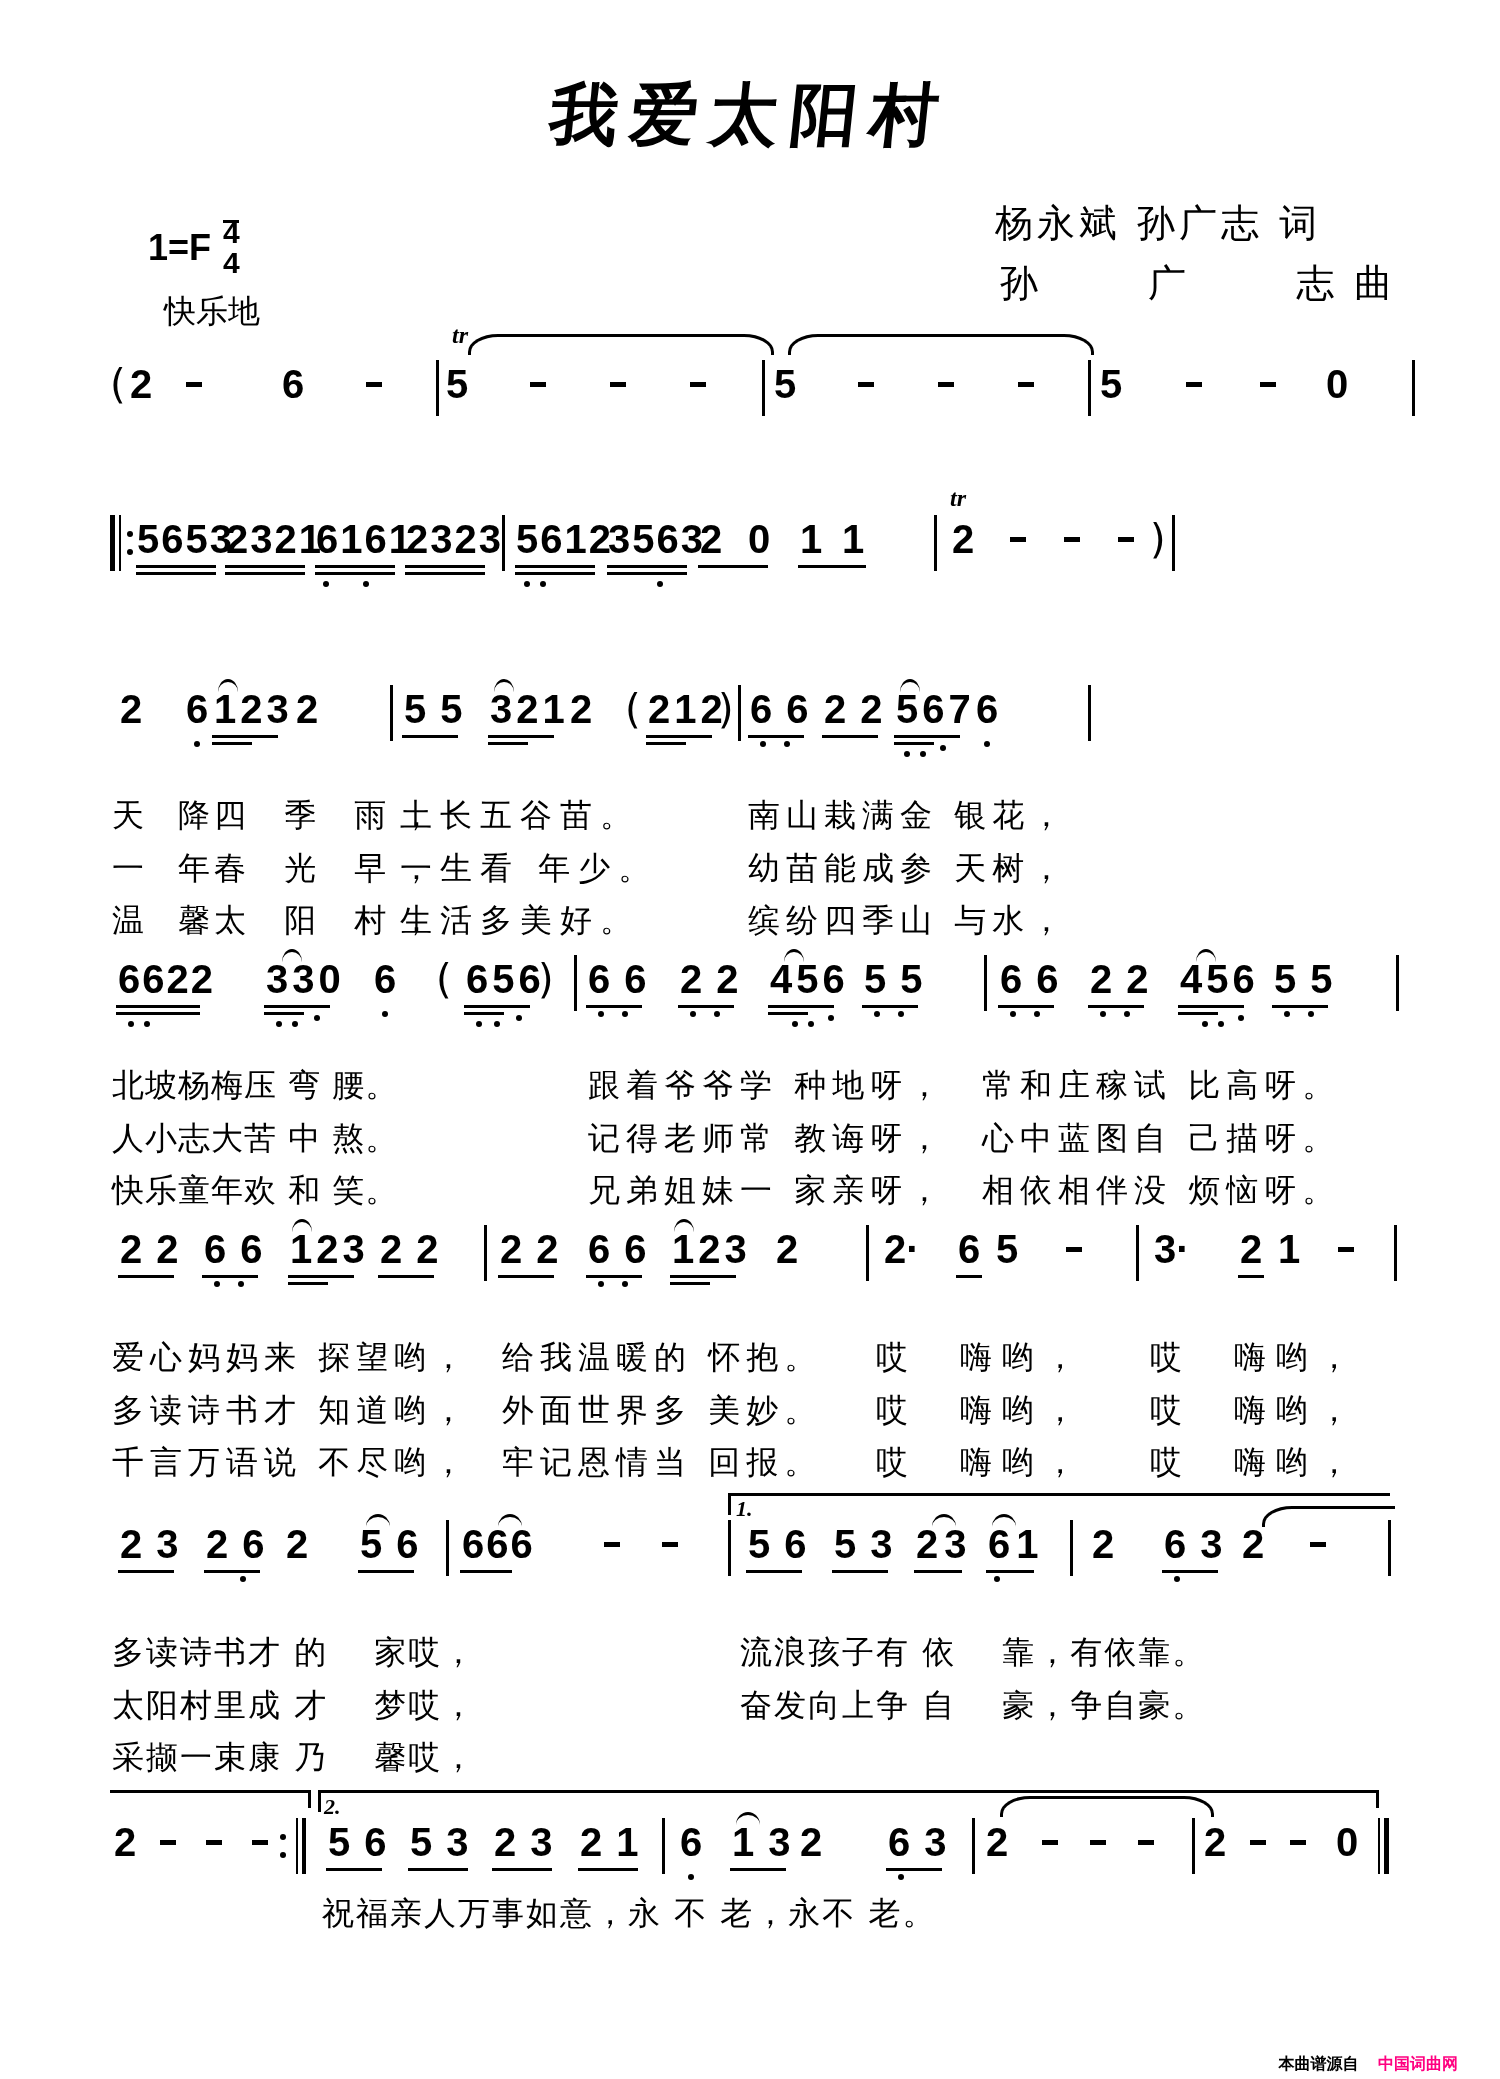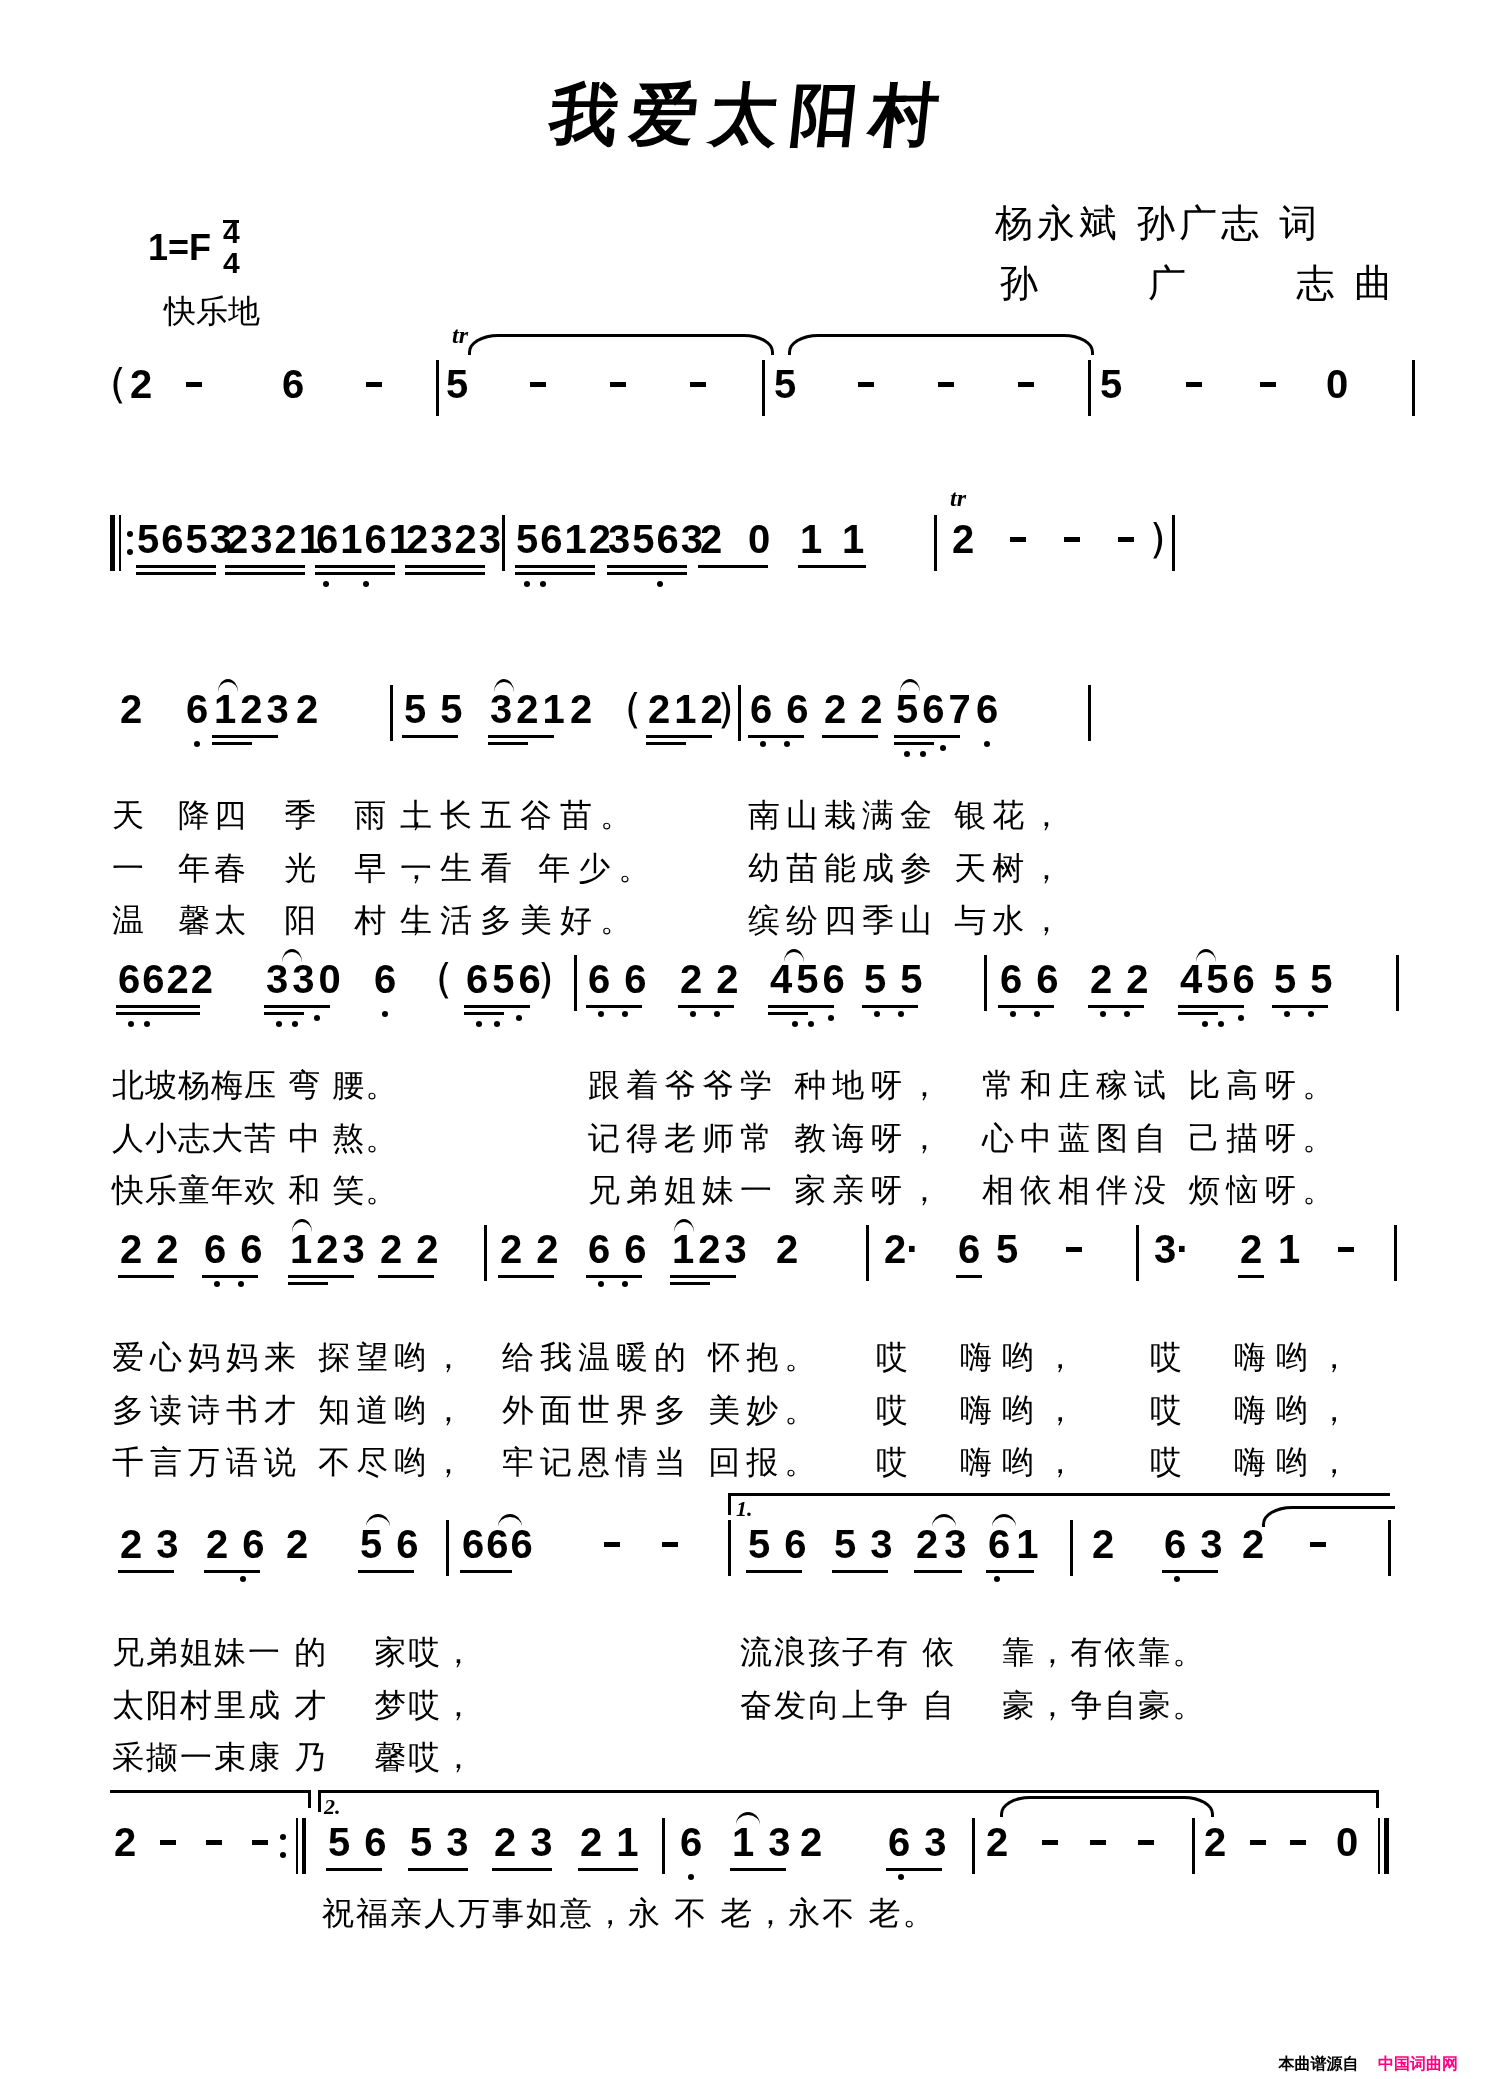--- a/index.html
+++ b/index.html
@@ -330,21 +330,21 @@
   <span class="tok" style="left:1092px;">2</span>
   <span class="tok" style="left:1164px; letter-spacing:14px;">63</span>
   <span class="ul1" style="left:1162px; top:50px; width:56px;"></span>
   <span class="dot" style="left:1174px; top:56px;"></span>
   <span class="tok" style="left:1242px;">2</span>
   <span class="tie" style="left:1262px; top:-14px; width:130px; border-right:none; border-radius:30px 0 0 0 / 18px 0 0 0;"></span>
   <span class="dash" style="left:1310px;"></span>
   <span class="bar" style="left:1388px;"></span>
 </div>
 <div class="lyric" style="top:1592px; left:112px;">
-  <span class="lyric" style="left:0; letter-spacing:2px;">兄弟姐妹一 的　 家哎，</span><span class="lyric" style="left:628px; letter-spacing:2px;">流浪孩子有 依　 靠，有依靠。</span>
+  <span class="lyric" style="left:0; letter-spacing:2px;">多读诗书才 的　 家哎，</span><span class="lyric" style="left:628px; letter-spacing:2px;">流浪孩子有 依　 靠，有依靠。</span>
 </div>
 <div class="lyric" style="top:1645px; left:112px;">
   <span class="lyric" style="left:0; letter-spacing:2px;">太阳村里成 才　 梦哎，</span><span class="lyric" style="left:628px; letter-spacing:2px;">奋发向上争 自　 豪，争自豪。</span>
 </div>
 <div class="lyric" style="top:1697px; left:112px;">
   <span class="lyric" style="left:0; letter-spacing:2px;">采撷一束康 乃　 馨哎，</span>
 </div>
 
 <div class="volta" style="left:110px; top:1790px; width:200px;"></div>
 <div class="volta-l" style="left:308px; top:1790px; height:18px;"></div>

